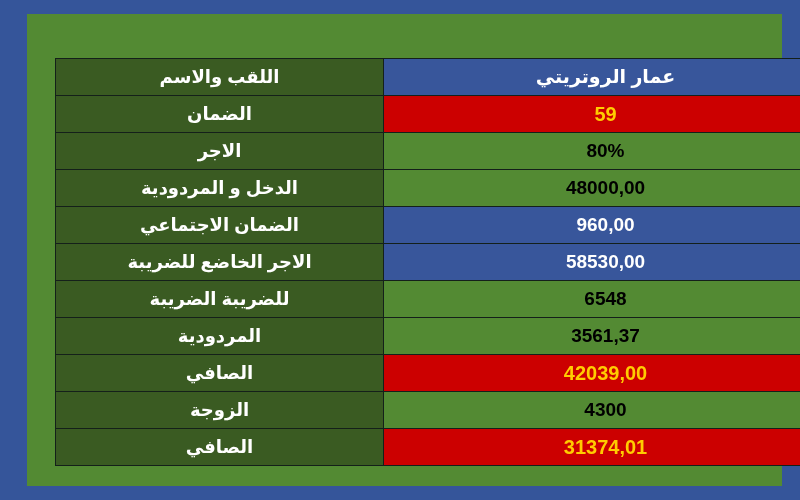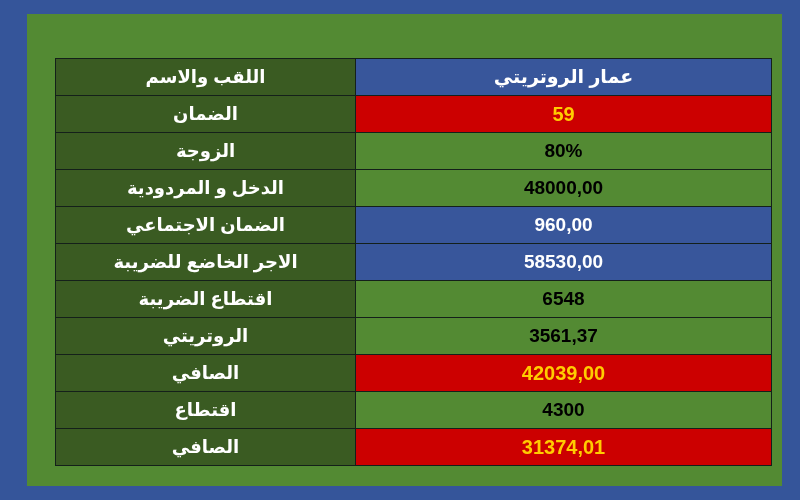--- a/index.html
+++ b/index.html
@@ -43,21 +43,21 @@
     table-layout: fixed;
     direction: rtl;
   }
 
   #salary-table tr {
     height: 37px;
   }
 
   #salary-table td {
     border: 1px solid #14201a;
-    padding: 0 1px;
+    padding: 0 15px;
     text-align: center;
     vertical-align: middle;
     white-space: nowrap;
     overflow: hidden;
     line-height: 1.05;
   }
 
   
   td.label-cell {
     width: 297px;
@@ -94,49 +94,49 @@
           <tr>
             <td class="value-cell bg-blue name-value">عمار الروتريتي</td>
             <td class="label-cell">اللقب والاسم</td>
           </tr>
           <tr>
             <td class="value-cell bg-red">59</td>
             <td class="label-cell">الضمان</td>
           </tr>
           <tr>
             <td class="value-cell bg-green">80%</td>
-            <td class="label-cell">الزوجة</td>
+            <td class="label-cell">الاجر</td>
           </tr>
           <tr>
             <td class="value-cell bg-green">48000,00</td>
             <td class="label-cell">الدخل و المردودية</td>
           </tr>
           <tr>
             <td class="value-cell bg-blue">960,00</td>
             <td class="label-cell">الضمان الاجتماعي</td>
           </tr>
           <tr>
             <td class="value-cell bg-blue">58530,00</td>
             <td class="label-cell">الاجر الخاضع للضريبة</td>
           </tr>
           <tr>
             <td class="value-cell bg-green">6548</td>
-            <td class="label-cell">اقتطاع الضريبة</td>
+            <td class="label-cell">للضريبة الضريبة</td>
           </tr>
           <tr>
             <td class="value-cell bg-green">3561,37</td>
-            <td class="label-cell">الروتريتي</td>
+            <td class="label-cell">المردودية</td>
           </tr>
           <tr>
             <td class="value-cell bg-red">42039,00</td>
             <td class="label-cell">الصافي</td>
           </tr>
           <tr>
             <td class="value-cell bg-green">4300</td>
-            <td class="label-cell">اقتطاع</td>
+            <td class="label-cell">الزوجة</td>
           </tr>
           <tr>
             <td class="value-cell bg-red">31374,01</td>
             <td class="label-cell">الصافي</td>
           </tr>
         </tbody>
     </table>
   </div>
 </div>
 

